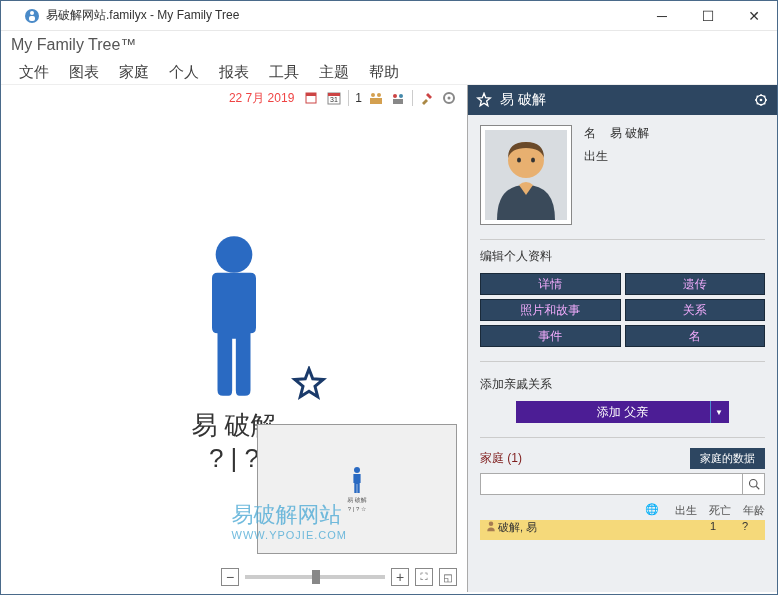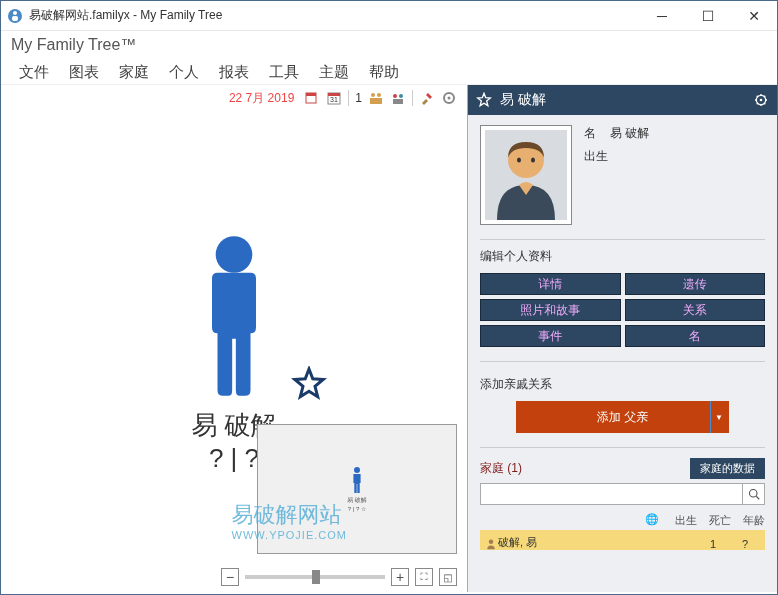--- a/index.html
+++ b/index.html
@@ -1,17 +1,17 @@
 <!DOCTYPE html>
 <html><head>
 <meta charset="utf-8">
 <style>
 * { margin: 0; padding: 0; box-sizing: border-box; font-family: "Microsoft YaHei", "Segoe UI", sans-serif; }
 body { width: 778px; height: 595px; border: 1px solid #4a6a8a; background: #fff; overflow: hidden; }
-.titlebar { height: 30px; background: #fff; display: flex; align-items: center; padding-left: 6px; border-bottom: 1px solid #e8e8e8; }
+.titlebar { height: 30px; background: #fff; display: flex; align-items: center; padding-left: 23px; border-bottom: 1px solid #e8e8e8; }
 .titlebar-icon { width: 16px; height: 16px; margin-right: 6px; }
 .titlebar-text { font-size: 12px; color: #333; flex: 1; }
 .win-btns { display: flex; }
 .win-btn { width: 46px; height: 30px; display: flex; align-items: center; justify-content: center; color: #333; font-size: 14px; }
 .subtitle { height: 28px; line-height: 28px; padding-left: 10px; font-size: 16px; color: #555; font-weight: 300; background: #fff; }
 .menubar { height: 26px; background: #fff; display: flex; padding-left: 8px; border-bottom: 1px solid #eee; }
 .menu-item { padding: 0 10px; font-size: 15px; color: #404040; line-height: 26px; cursor: default; }
 .content { display: flex; height: calc(100% - 86px); }
 .left { flex: 1; display: flex; flex-direction: column; position: relative; }
 .toolbar { height: 26px; display: flex; align-items: center; justify-content: flex-end; padding-right: 10px; gap: 6px; }
@@ -35,32 +35,32 @@
 .profile { display: flex; padding: 10px 12px; gap: 12px; }
 .avatar { width: 92px; height: 100px; border: 1px solid #888; background: #fff; padding: 4px; }
 .profile-info { display: flex; flex-direction: column; gap: 6px; font-size: 12px; color: #333; }
 .profile-row { display: flex; gap: 14px; }
 .profile-label { color: #333; }
 .section-title { font-size: 12px; color: #333; padding: 4px 12px; }
 .btn-grid { display: grid; grid-template-columns: 1fr 1fr; gap: 4px; padding: 4px 12px 10px; }
 .btn-dark { background: #2d4661; color: #f0abfc; font-size: 12px; height: 22px; display: flex; align-items: center; justify-content: center; border: 1px solid #1a2a3a; }
 .divider { height: 1px; background: #ccc; margin: 4px 12px; }
 .add-relative { padding: 6px 12px 10px; }
-.add-btn { background: #c2410c; color: #fff; font-size: 12px; height: 32px; display: flex; align-items: center; justify-content: center; margin: 4px 36px 0; position: relative; }
+.add-btn { background: #4c1d95; color: #fff; font-size: 12px; height: 22px; display: flex; align-items: center; justify-content: center; margin: 4px 36px 0; position: relative; }
 .add-btn::after { content: ""; position: absolute; right: 0; top: 0; bottom: 0; width: 18px; border-left: 1px solid #4a8ad0; display: flex; align-items: center; justify-content: center; }
 .add-btn-arrow { position: absolute; right: 6px; color: #fff; font-size: 8px; }
 .family-section { padding: 6px 12px; }
 .family-header { display: flex; align-items: center; justify-content: space-between; margin-bottom: 4px; }
 .family-title { font-size: 12px; color: #7f1d1d; }
 .family-data-btn { background: #2d4661; color: #fff; font-size: 11px; padding: 3px 10px; }
 .search-row { display: flex; margin-bottom: 6px; }
 .search-input { flex: 1; height: 22px; border: 1px solid #aaa; background: #fff; font-size: 12px; padding: 0 4px; }
 .search-btn { width: 22px; height: 22px; border: 1px solid #aaa; border-left: none; background: #fff; display: flex; align-items: center; justify-content: center; }
 .table-header { display: flex; font-size: 11px; color: #555; padding: 2px 0; justify-content: flex-end; gap: 12px; }
-.table-row { display: flex; align-items: flex-end; background: #f5d97a; font-size: 11px; color: #333; height: 20px; padding: 0 4px; }
+.table-row { display: flex; align-items: flex-start; background: #f5d97a; font-size: 11px; color: #333; height: 20px; padding: 0 4px; }
 .row-icon { width: 14px; }
 .row-name { flex: 1; }
 .row-col { width: 32px; text-align: center; }
 .watermark { position: absolute; right: 120px; bottom: 50px; color: #5ab0d8; font-size: 22px; font-weight: 400; text-align: left; pointer-events: none; opacity: 0.85; line-height: 1.2; z-index: 5; }
 .watermark .url { font-size: 11px; letter-spacing: 1px; }
 </style>
 </head>
 <body>
 
 <div class="titlebar">

